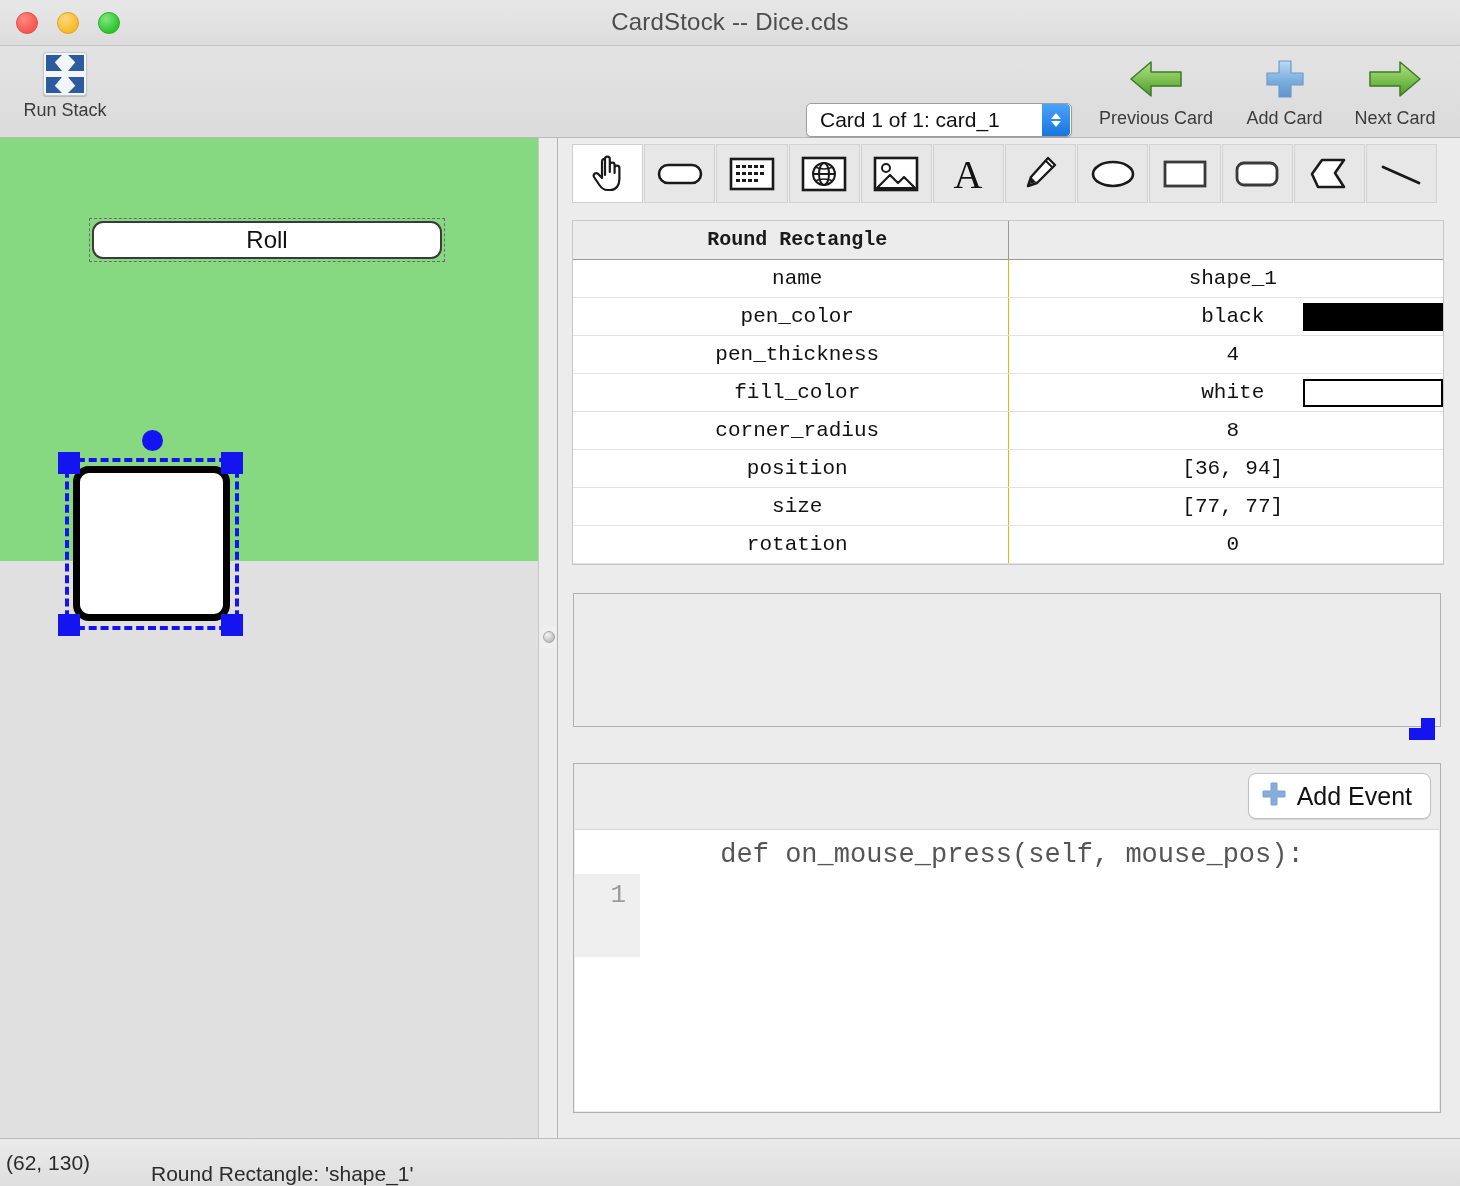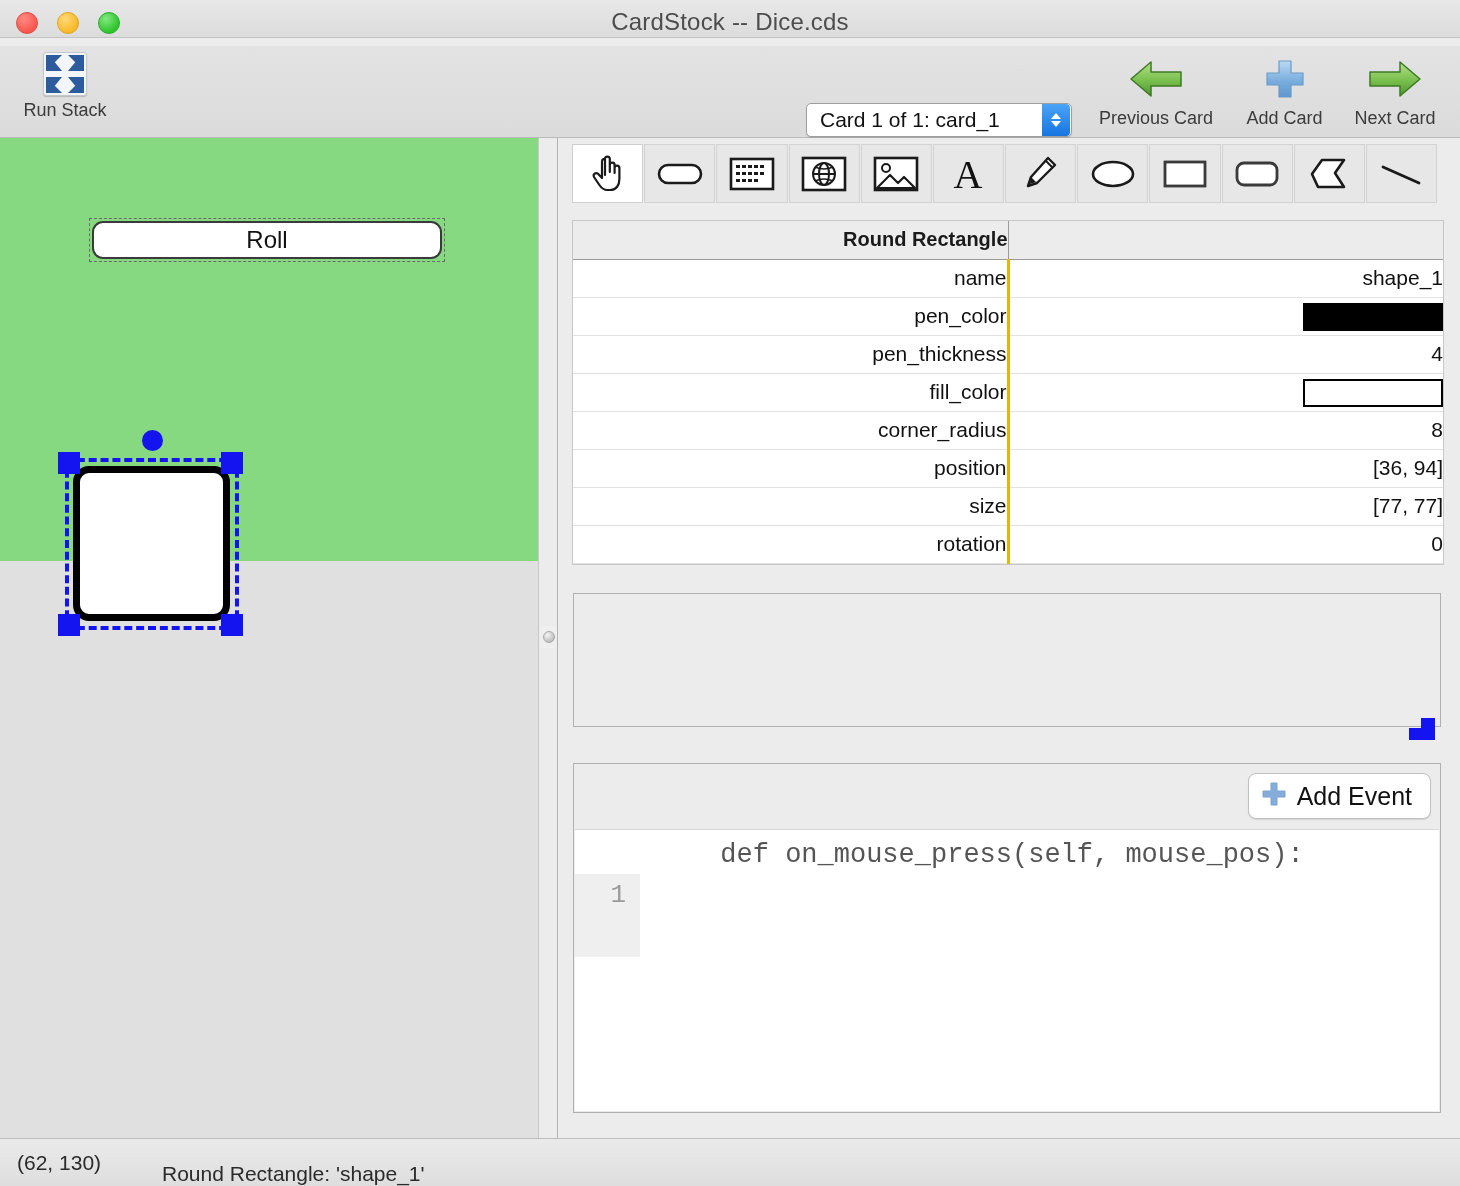--- a/index.html
+++ b/index.html
@@ -10,21 +10,21 @@
     overflow: hidden;
   }
   #app {
     position: relative;
     width: 1460px; height: 1186px;
     background: #ececec;
   }
 
   
   #titlebar {
-    position: absolute; left: 0; top: 0; width: 1460px; height: 38px;
+    position: absolute; left: 0; top: 0; width: 1460px; height: 46px;
     background: linear-gradient(to bottom, #e8e8e8 0%, #dcdcdc 100%);
     border-bottom: 1px solid #c4c4c4;
   }
   #traffic { position: absolute; left: 16px; top: 12px; display: flex; gap: 19px; }
   .tl { width: 22px; height: 22px; border-radius: 50%; display: block; }
   .tl.red    { background: radial-gradient(circle at 35% 30%, #ff8a80, #f9564f 70%); border: 1px solid #e04a45; }
   .tl.yellow { background: radial-gradient(circle at 35% 30%, #ffd87a, #f7b928 70%); border: 1px solid #dfa31d; }
   .tl.green  { background: radial-gradient(circle at 35% 30%, #83e87f, #2dc42d 70%); border: 1px solid #27ac27; }
   #window-title {
     position: absolute; left: 0; top: 8px; width: 1460px;
@@ -161,32 +161,32 @@
   .tool.selected { background: #ffffff; border-color: #cfcfcf; }
   .tool svg { display: block; }
 
   
   #props {
     position: absolute; left: 13px; top: 82px; width: 872px;
     border: 1px solid #c7c7c7; background: #fff;
     border-collapse: collapse;
   }
   #props table { width: 100%; border-collapse: collapse; table-layout: fixed; }
-  #props th, #props td { font-weight: normal; text-align: right; }
+  #props th, #props td { font-weight: normal; text-align: center; font-family: Liberation Mono, monospace; }
   #props .hdr th {
     background: #ececec; height: 38px; font-size: 20px; font-weight: bold; color: #1a1a1a;
     border-bottom: 1px solid #9a9a9a; padding-left: 14px;
   }
   #props .hdr th.col-b { border-left: 1px solid #9a9a9a; }
   #props tr.prow td {
     height: 38px; font-size: 21px; color: #111;
     border-bottom: 1px solid #e2e2e2; padding-left: 14px;
     vertical-align: middle;
   }
-  #props tr.prow td.key { width: 215px; border-right: 3px solid #eab308; }
+  #props tr.prow td.key { width: 215px; border-right: 1px solid #eab308; }
   #props tr.prow td.val { position: relative; padding-right: 0; }
   .swatch {
     position: absolute; right: 0px; top: 5px; width: 140px; height: 28px;
   }
   .swatch.black { background: #000; }
   .swatch.white { background: #fff; border: 2px solid #000; }
 
   
   #mid-panel {
     position: absolute; left: 14px; top: 455px; width: 868px; height: 134px;
@@ -231,21 +231,21 @@
   }
   #code-text { flex: 1; height: 83px; }
 
   
   #statusbar {
     position: absolute; left: 0; top: 1138px; width: 1460px; height: 48px;
     background: linear-gradient(to bottom, #eaeaea 0%, #dedede 100%);
     border-top: 1px solid #bdbdbd;
     display: flex; align-items: center;
   }
-  #status-coords { margin-left: 17px; font-size: 21px; color: #2b2b2b; width: 145px; }
+  #status-coords { margin-left: 6px; font-size: 21px; color: #2b2b2b; width: 145px; }
   #status-sel { font-size: 21px; color: #2b2b2b; margin-top: 22px; }
 </style>
 </head>
 <body>
 
 <div id="app">
 
   <div id="titlebar">
     <div id="traffic">
       <span class="tl red"></span>

